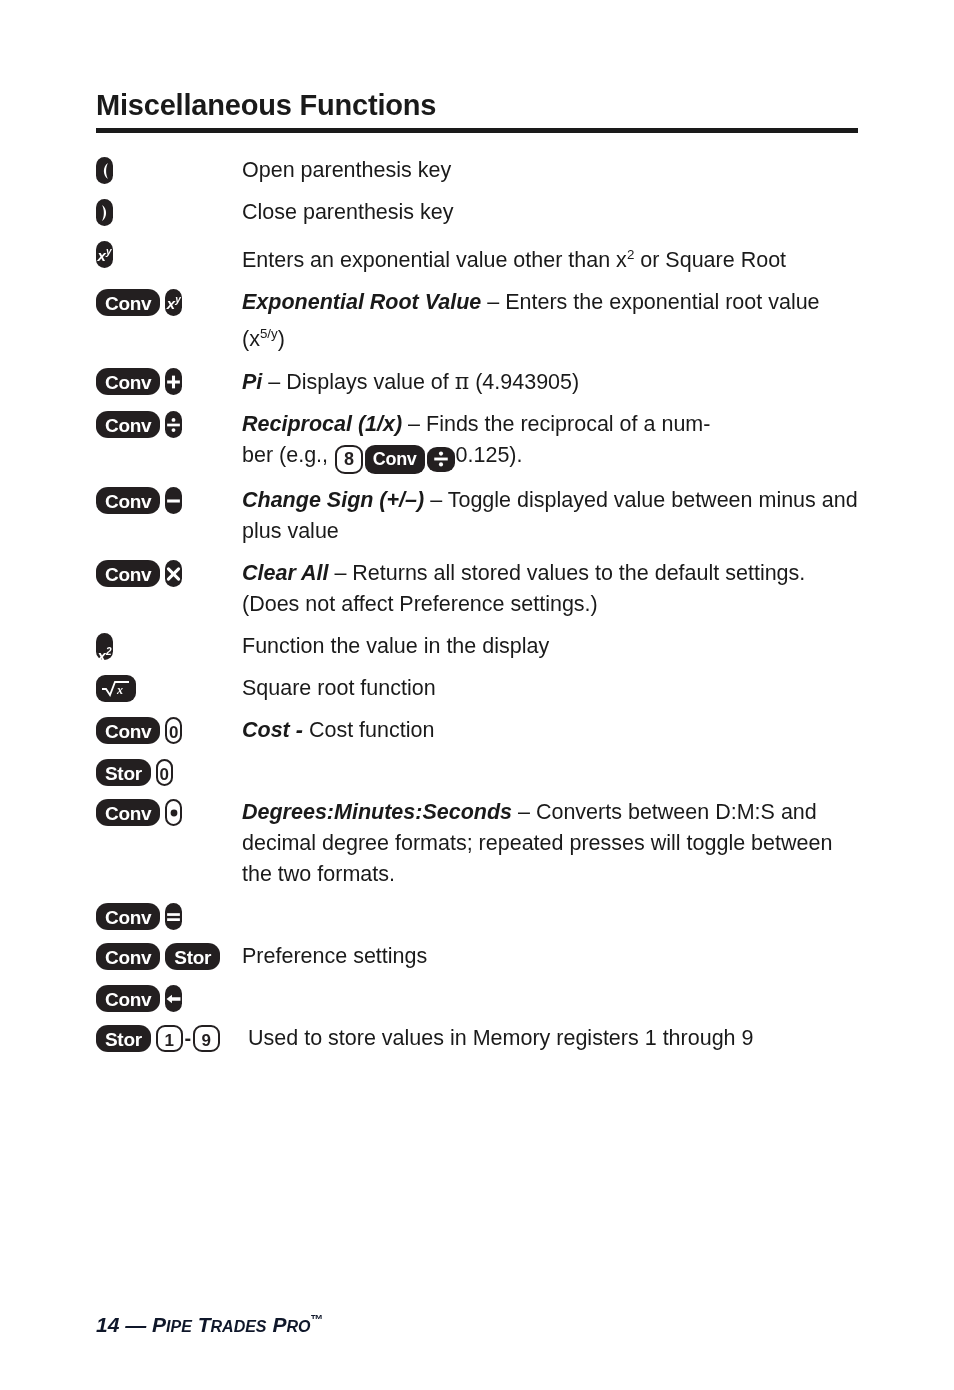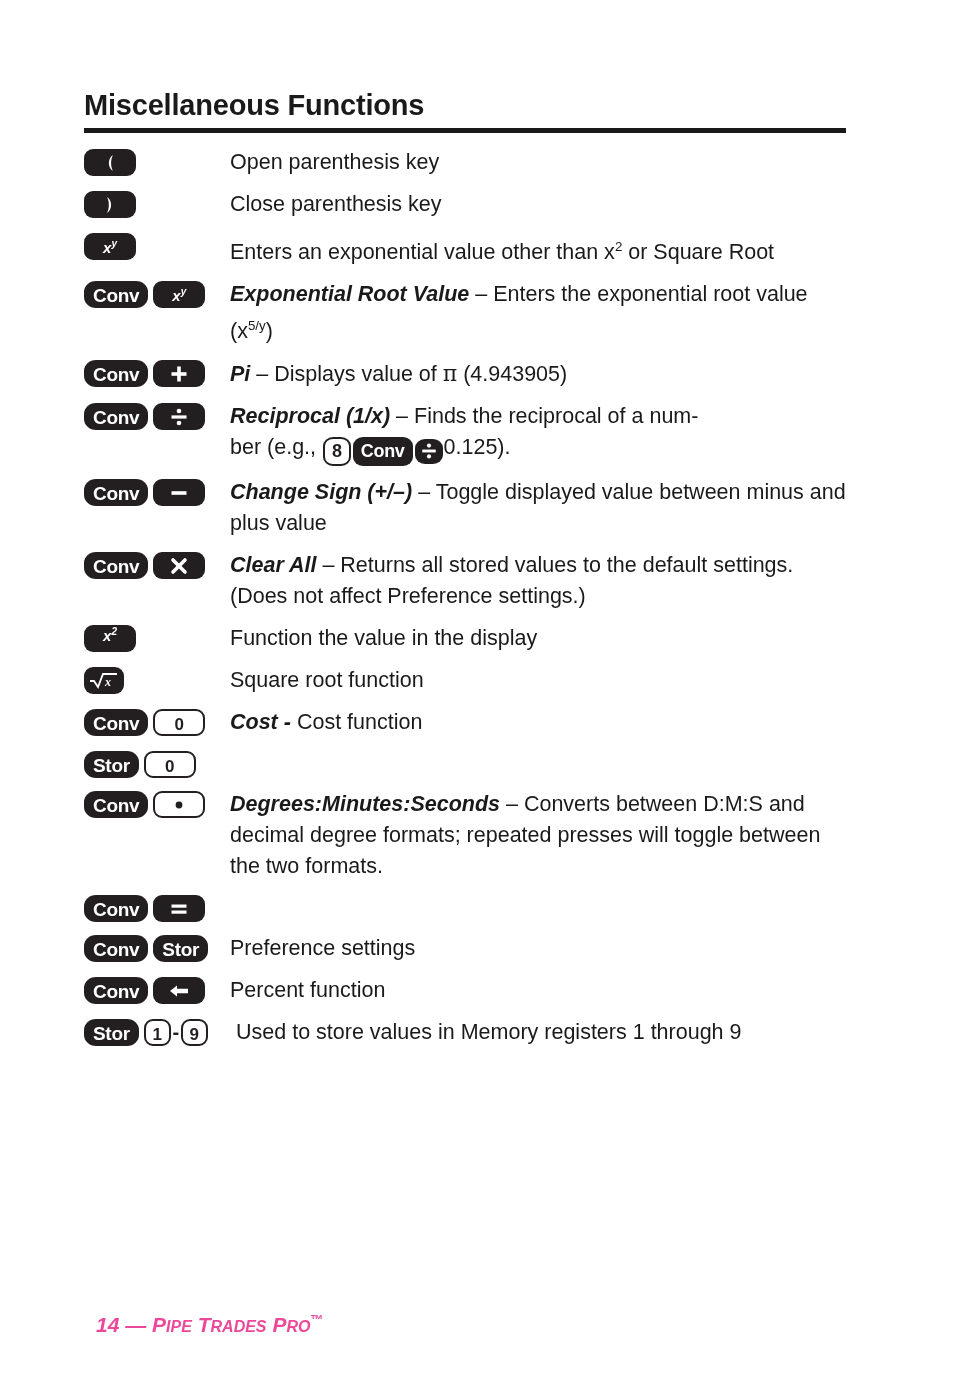--- a/index.html
+++ b/index.html
@@ -10,21 +10,21 @@
   body {
     width: 954px;
     height: 1390px;
     position: relative;
     font-family: "Liberation Sans", sans-serif;
     color: #000000;
     overflow: hidden;
   }
   .page {
     position: absolute;
-    left: 84px;
+    left: 96px;
     top: 0;
     width: 762px;
     height: 1390px;
   }
 
   
   .page-title {
     font-size: 29px;
     font-weight: bold;
     letter-spacing: -0.2px;
@@ -35,21 +35,21 @@
   }
   .title-rule {
     margin-top: 6px;
     width: 762px;
     height: 5px;
     background: #1a1a1a;
   }
 
   
   .rows {
-    margin-top: 14px;
+    margin-top: 22px;
   }
   .row {
     display: flex;
     align-items: flex-start;
     margin-bottom: 11px;
   }
   .keycol {
     width: 146px;
     flex: 0 0 146px;
     padding-top: 2px;
@@ -76,21 +76,21 @@
     background: #231f20;
     color: #ffffff;
     border-radius: 8px / 9px;
     font-weight: bold;
     text-align: center;
     vertical-align: middle;
     line-height: 1;
     box-sizing: border-box;
   }
   .key.sq {           
-    width: 52px;
+    width: 17px;
     height: 27px;
     font-size: 15px;
     padding-top: 6px;
     border-radius: 9px;
   }
   .key.wide {         
     height: 27px;
     font-size: 19px;
     padding: 5px 9px 0 9px;
     border-radius: 12px / 11px;
@@ -154,21 +154,21 @@
   sup.f { font-size: 0.62em; vertical-align: super; }
 
   
   .footer {
     position: absolute;
     left: 96px;
     top: 1312px;
     font-size: 21px;
     font-weight: bold;
     font-style: italic;
-    color: #ec4899;
+    color: #0f172a;
     white-space: nowrap;
   }
   .footer .sc { font-size: 21px; }
   .footer .scs { font-size: 16px; }
   .footer .tm { font-size: 13px; vertical-align: super; font-style: normal; }
 </style>
 </head>
 <body>
 
 <div class="page">
@@ -274,21 +274,21 @@
                 <line x1="16" y1="4" x2="4" y2="16"></line>
               </g>
             </svg>
         </span>
       </div>
       <div class="desc"><b>Clear All</b><span> – Returns all stored values to the default settings. (Does not affect Preference settings.)</span></div>
     </div>
 
     <div class="row">
       <div class="keycol">
-        <span class="key sq keyitalic" style="font-size:15px;padding-top:2px;">
+        <span class="key sq keyitalic" style="font-size:15px;padding-top:14px;">
           <span>x</span><span class="sup">2</span>
         </span>
       </div>
       <div class="desc"><span>Function the value in the display</span></div>
     </div>
 
     <div class="row">
       <div class="keycol">
         <span class="key glyph" style="width:40px;height:27px;border-radius:9px;">
           <svg width="30" height="17" viewBox="0 0 30 17">
@@ -350,21 +350,20 @@
 
     <div class="row">
       <div class="keycol">
         <span class="key wide">Conv</span>
         <span class="key sq glyph">
           <svg width="22" height="16" viewBox="0 0 22 16">
               <path d="M2 8 L9 2.5 L9 5.8 L20 5.8 L20 10.2 L9 10.2 L9 13.5 Z" fill="#fff"></path>
             </svg>
         </span>
       </div>
-      <div class="desc"><span>Percent function</span></div>
     </div>
 
     <div class="row">
       <div class="keycol" style="width:152px;flex:0 0 152px;">
         <span class="key wide">Stor</span>
         <span class="key sq outline" style="font-size:17px;padding-top:5px;width:27px;">1</span>
         <span class="sep">-</span>
         <span class="key sq outline" style="font-size:17px;padding-top:5px;width:27px;margin-left:0;">9</span>
       </div>
       <div class="desc" style="max-width:520px;"><span>Used to store values in Memory registers 1 through 9</span></div>

